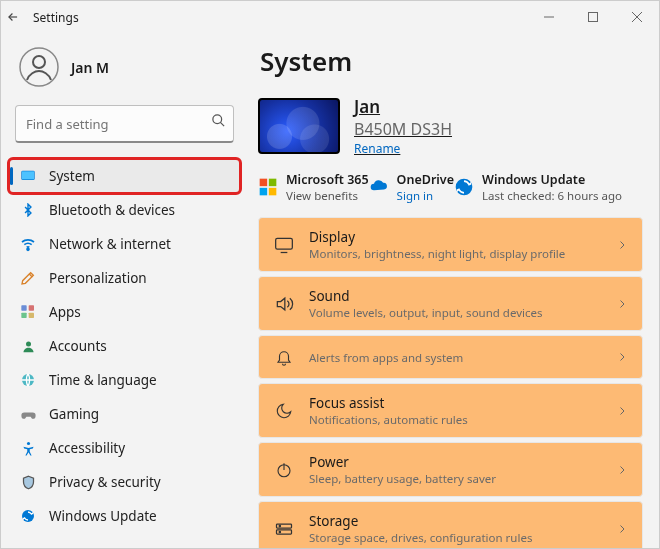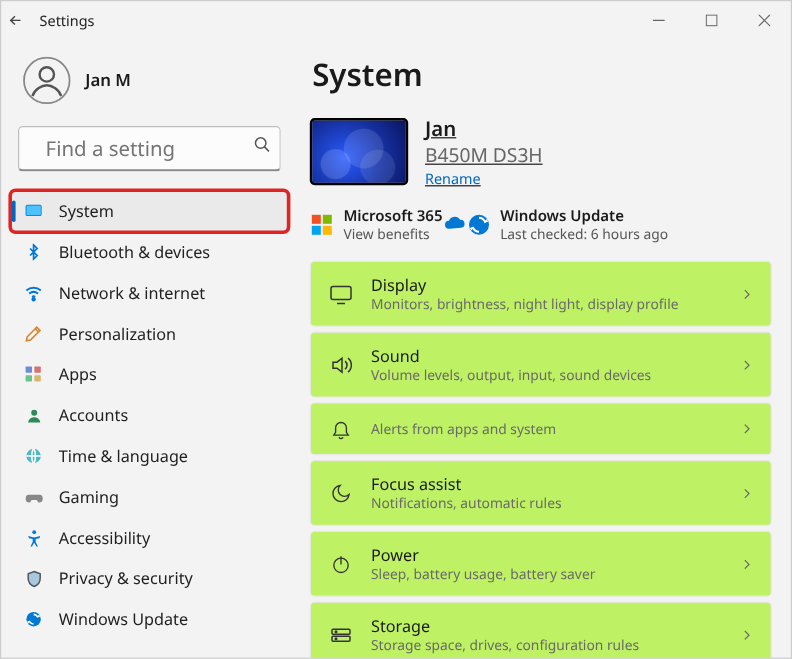--- a/index.html
+++ b/index.html
@@ -13,21 +13,21 @@
 
   .content { display: flex; height: calc(100% - 32px); }
 
   
   .nav { width: 243px; padding: 0 4px 0 8px; display: flex; flex-direction: column; }
   .account { display: flex; align-items: center; gap: 12px; padding: 14px 8px 18px 10px; }
   .avatar { width: 40px; height: 40px; border-radius: 50%; display:flex; align-items:center; justify-content:center; color:#555; }
   .account-name { font-size: 14px; font-weight: 600; }
 
   .search { position: relative; margin: 0 6px 16px 6px; }
-  .search input { width: 100%; height: 38px; border: 1px solid #bfbfbf; border-bottom: 2px solid #8a8a8a; border-radius: 4px; background: #fcfcfc; padding: 0 30px 0 22px; font-size: 17px; outline: none; }
+  .search input { width: 100%; height: 38px; border: 1px solid #bfbfbf; border-bottom: 2px solid #8a8a8a; border-radius: 4px; background: #fcfcfc; padding: 0 30px 0 10px; font-size: 13px; outline: none; }
   .search .sicon { position: absolute; right: 8px; top: 6px; color: #555; }
 
   .nav-list { display: flex; flex-direction: column; gap: 0; }
   .nav-item { display: flex; align-items: center; gap: 12px; height: 34px; padding: 0 10px; border-radius: 4px; font-size: 13.5px; color: #222; cursor: default; }
   .nav-item.selected { background: #eaeaea; position: relative; }
   .nav-item.selected::before { content:""; position:absolute; left:1px; top:8px; bottom:8px; width:3px; background:#0067c0; border-radius:2px; }
   .nav-item.highlighted { outline: 3px solid #e02424; outline-offset: -1px; }
   .nav-icon { width: 18px; height: 18px; display:flex; align-items:center; justify-content:center; }
 
   
@@ -45,21 +45,21 @@
   .device-info .drename { font-size: 12px; color: #0067c0; cursor: pointer; }
 
   .promo-row { display: flex; margin-bottom: 14px; flex-wrap: wrap; }
   .promo { display: flex; align-items: center; gap: 8px; }
   .promo .p-icon { width: 20px; height: 20px; display:flex; align-items:center; justify-content:center; }
   .promo .p-text .pt { font-size: 12.5px; font-weight: 600; }
   .promo .p-text .ps { font-size: 11.5px; color: #555; }
   .promo .p-text .ps.link { color: #0067c0; cursor:pointer; }
 
   .tiles { display: flex; flex-direction: column; gap: 4px; padding-bottom: 4px; }
-  .tile { display: flex; align-items: center; background: #bef264; border: 1px solid #e7e7e7; border-radius: 4px; padding: 10px 14px; gap: 14px; }
+  .tile { display: flex; align-items: center; background: #fdba74; border: 1px solid #e7e7e7; border-radius: 4px; padding: 10px 14px; gap: 14px; }
   .tile .t-icon { width: 22px; display:flex; align-items:center; justify-content:center; color:#333; }
   .tile .t-text { flex: 1; }
   .tile .t-title { font-size: 13.5px; }
   .tile .t-sub { font-size: 11.5px; color: #6a6a6a; }
   .tile .t-chev { color: #666; }
 
   
   .ic-blue { color:#0078d4; }
   .ic-orange { color:#d9822b; }
   .ic-green { color:#2e8b57; }
@@ -251,20 +251,24 @@
           <div class="pt">Microsoft 365</div>
           <div class="ps">View benefits</div>
         </span>
       </div>
       <div class="promo">
         <span class="p-icon">
           <svg width="22" height="22" viewBox="0 0 24 24">
               <path d="M6 16a4 4 0 010-8 6 6 0 0111-1 4 4 0 011 8z" fill="#0078d4"></path>
             </svg>
         </span>
+        <span class="p-text">
+          <div class="pt">OneDrive</div>
+          <div class="ps link">Sign in</div>
+        </span>
       </div>
       <div class="promo">
         <span class="p-icon">
           <svg width="20" height="20" viewBox="0 0 24 24">
               <circle cx="12" cy="12" r="10" fill="#0078d4"></circle>
               <path d="M12 5a7 7 0 016 4l2-1M12 19a7 7 0 01-6-4l-2 1" stroke="#fff" stroke-width="2" fill="none"></path>
               <path d="M18 9l2-3 1 3zM6 15l-2 3-1-3z" fill="#fff"></path>
             </svg>
         </span>
         <span class="p-text">

